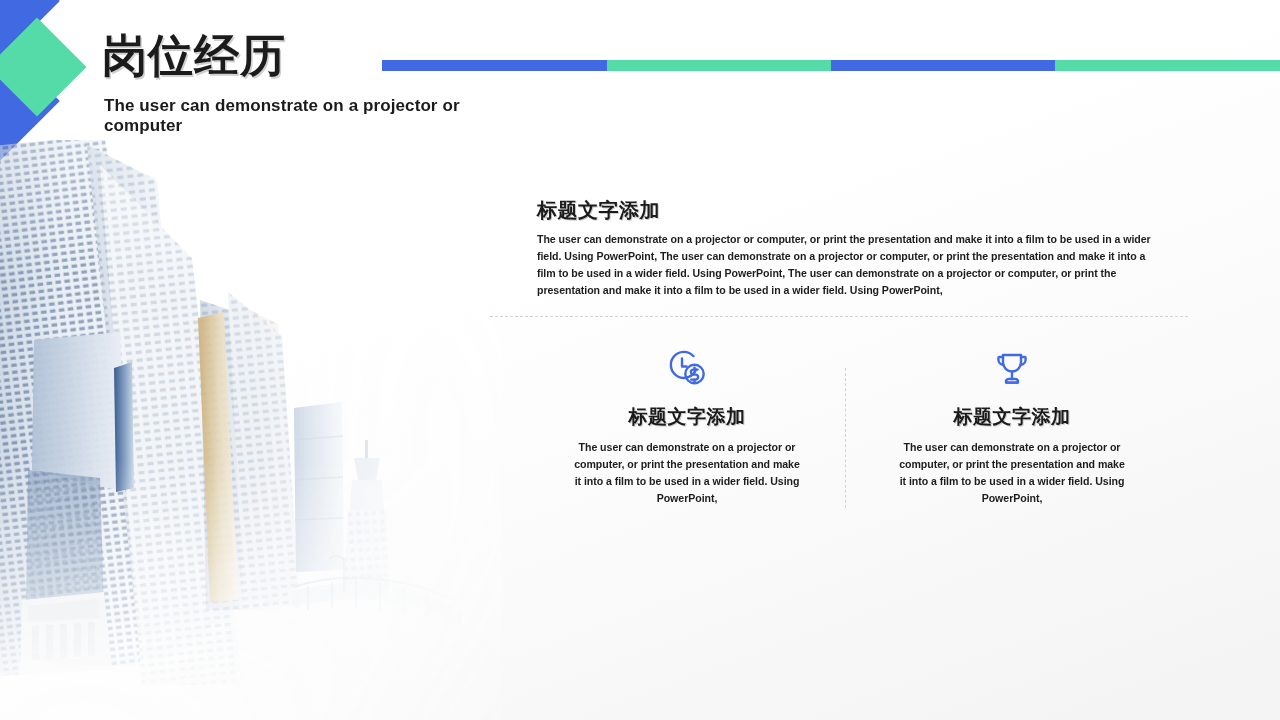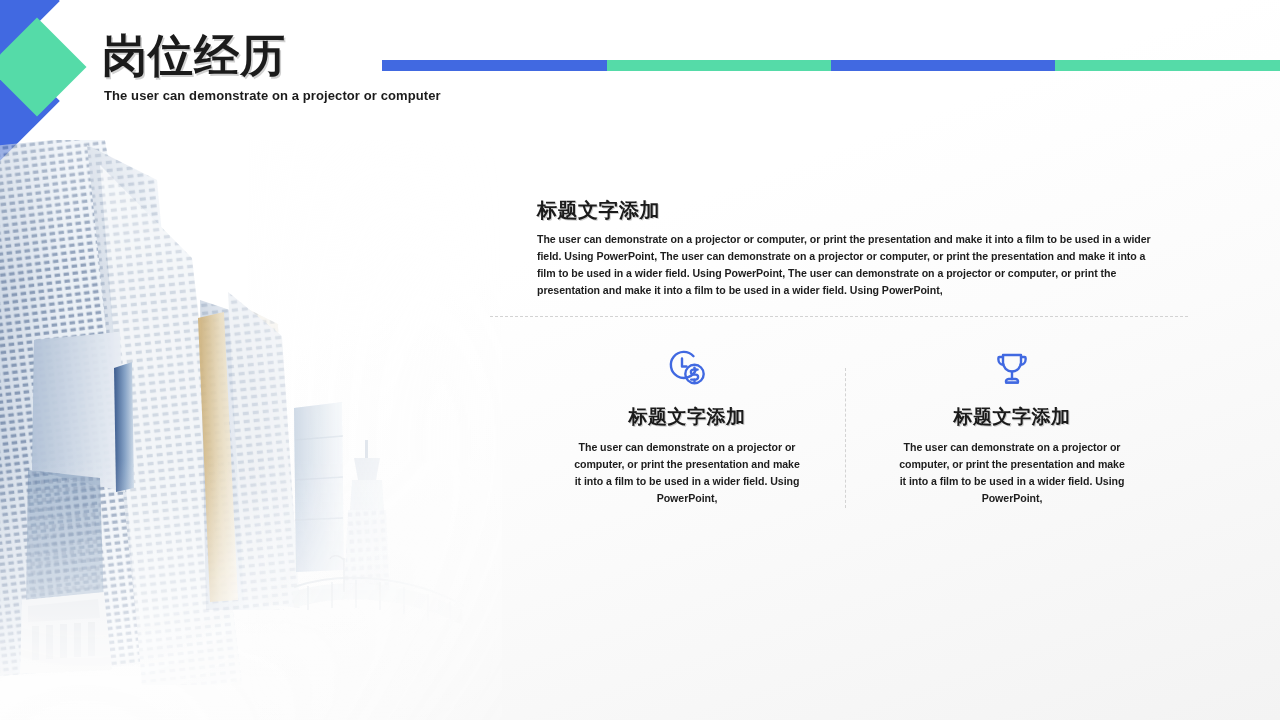--- a/index.html
+++ b/index.html
@@ -33,21 +33,21 @@
 
   
   .header{position:absolute;left:102px;top:32px;width:420px;}
   .slide-title{
     font-size:45px;line-height:1.06;font-weight:bold;color:#1b1b1b;
     letter-spacing:1px;margin:0;
     text-shadow:1.5px 1.5px 0 rgba(150,150,150,.45);
     font-family:"DejaVu Sans","Liberation Sans",sans-serif;
   }
   .slide-subtitle{
-    font-size:13px;font-weight:bold;color:#1b1b1b;margin:8px 0 0 2px;
+    font-size:17px;font-weight:bold;color:#1b1b1b;margin:16px 0 0 2px;
     letter-spacing:.1px;
   }
 
   
   .rule{position:absolute;top:60px;height:11px;}
   .seg{position:absolute;top:0;height:11px;}
 
   
   .city{
     position:absolute;left:-8px;top:140px;width:510px;height:580px;

